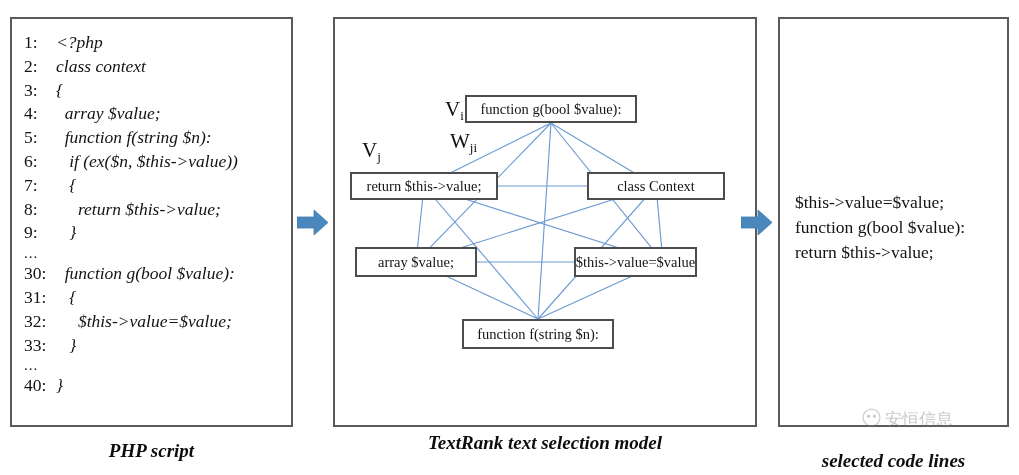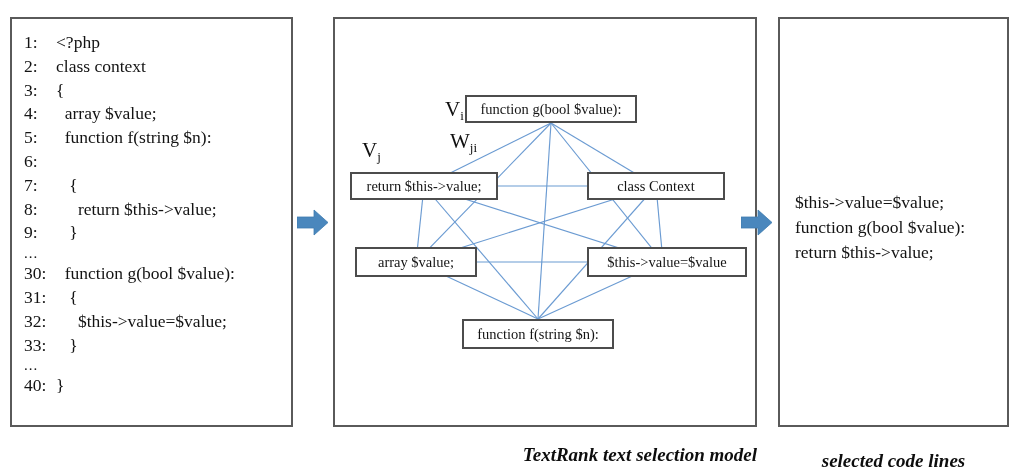--- a/index.html
+++ b/index.html
@@ -42,20 +42,21 @@
     color: #131313;
     white-space: pre;
   }
   .code-line .ln {
     width: 32px;
     flex: 0 0 32px;
     text-align: left;
   }
   .code-line .body {
     white-space: pre;
+    font-style: italic;
   }
   .code-line.ellipsis {
     font-size: 15px;
     line-height: 17px;
     letter-spacing: 1px;
     color: #131313;
   }
 
   
   #graph-svg {
@@ -74,21 +75,21 @@
     justify-content: center;
     font-size: 14.5px;
     color: #141414;
     white-space: nowrap;
     z-index: 3;
   }
   #node-vi { left: 130px; top: 76px;  width: 172px; height: 28px; }
   #node-vj { left: 15px;  top: 153px; width: 148px; height: 28px; }
   #node-cc { left: 252px; top: 153px; width: 138px; height: 28px; }
   #node-av { left: 20px;  top: 228px; width: 122px; height: 30px; }
-  #node-tv { left: 252px; top: 228px; width: 160px; height: 30px; }
+  #node-tv { left: 239px; top: 228px; width: 123px; height: 30px; }
   #node-ff { left: 127px; top: 300px; width: 152px; height: 30px; }
 
   .vlabel {
     position: absolute;
     z-index: 4;
     color: #101010;
     font-size: 21px;
     line-height: 1;
   }
   .vlabel sub {
@@ -125,21 +126,21 @@
   .caption {
     position: absolute;
     text-align: center;
     font-size: 19px;
     font-weight: bold;
     font-style: italic;
     color: #0d0d0d;
     font-family: "Liberation Serif", "DejaVu Serif", serif;
   }
   #cap-php   { left: 10px;  top: 440px; width: 283px; }
-  #cap-graph { left: 333px; top: 444px; width: 424px; text-align: right; }
+  #cap-graph { left: 333px; top: 432px; width: 424px; }
   #cap-sel   { left: 778px; top: 440px; width: 231px; margin-top: 10px; }
 
   
   #watermark {
     position: absolute;
     left: 862px;
     top: 408px;
     display: flex;
     align-items: center;
     gap: 4px;
@@ -160,33 +161,34 @@
 
 <div id="figure">
 
   <div class="panel" id="panel-php">
     <div class="code-list" id="php-code">
         <div class="code-line"><span class="ln">1:</span><span class="body">&lt;?php</span></div>
         <div class="code-line"><span class="ln">2:</span><span class="body">class context</span></div>
         <div class="code-line"><span class="ln">3:</span><span class="body">{</span></div>
         <div class="code-line"><span class="ln">4:</span><span class="body">  array $value;</span></div>
         <div class="code-line"><span class="ln">5:</span><span class="body">  function f(string $n):</span></div>
-        <div class="code-line"><span class="ln">6:</span></div>
+        <div class="code-line"><span class="ln">6:</span><span class="body">   if (ex($n, $this-&gt;value))</span></div>
         <div class="code-line"><span class="ln">7:</span><span class="body">   {</span></div>
         <div class="code-line"><span class="ln">8:</span><span class="body">     return $this-&gt;value;</span></div>
         <div class="code-line"><span class="ln">9:</span><span class="body">   }</span></div>
         <div class="code-line ellipsis">...</div>
         <div class="code-line"><span class="ln">30:</span><span class="body">  function g(bool $value):</span></div>
         <div class="code-line"><span class="ln">31:</span><span class="body">   {</span></div>
         <div class="code-line"><span class="ln">32:</span><span class="body">     $this-&gt;value=$value;</span></div>
         <div class="code-line"><span class="ln">33:</span><span class="body">   }</span></div>
         <div class="code-line ellipsis">...</div>
         <div class="code-line"><span class="ln">40:</span><span class="body">}</span></div>
       </div>
   </div>
+  <div class="caption" id="cap-php">PHP script</div>
 
   <div class="arrow" id="arrow-1">
     <svg width="32" height="30" viewBox="0 0 32 30">
       <polygon points="0,9 17,9 17,2 31,14.5 17,27 17,20 0,20" fill="#4a87bd" stroke="#3f7cb0" stroke-width="0.8"></polygon>
     </svg>
   </div>
 
   <div class="panel" id="panel-graph">
 
     <svg id="graph-svg" viewBox="0 0 424 410">
@@ -230,14 +232,24 @@
 
   <div class="panel" id="panel-sel">
     <div class="sel-list" id="sel-code">
         <div class="sel-line">$this-&gt;value=$value;</div>
         <div class="sel-line">function g(bool $value):</div>
         <div class="sel-line">return $this-&gt;value;</div>
       </div>
   </div>
   <div class="caption" id="cap-sel">selected code lines</div>
 
+  <div id="watermark">
+    <span>
+      <svg width="19" height="19" viewBox="0 0 19 19">
+        <circle cx="9.5" cy="9.5" r="8.4" fill="none" stroke="#8e8e8e" stroke-width="1.3"></circle>
+        <circle cx="6.6" cy="8.2" r="1.7" fill="#8e8e8e"></circle>
+        <circle cx="12.4" cy="8.2" r="1.7" fill="#8e8e8e"></circle>
+      </svg>
+    </span>
+    <span class="wm-text">安恒信息</span>
+  </div>
 
 </div>
 
 </body></html>

